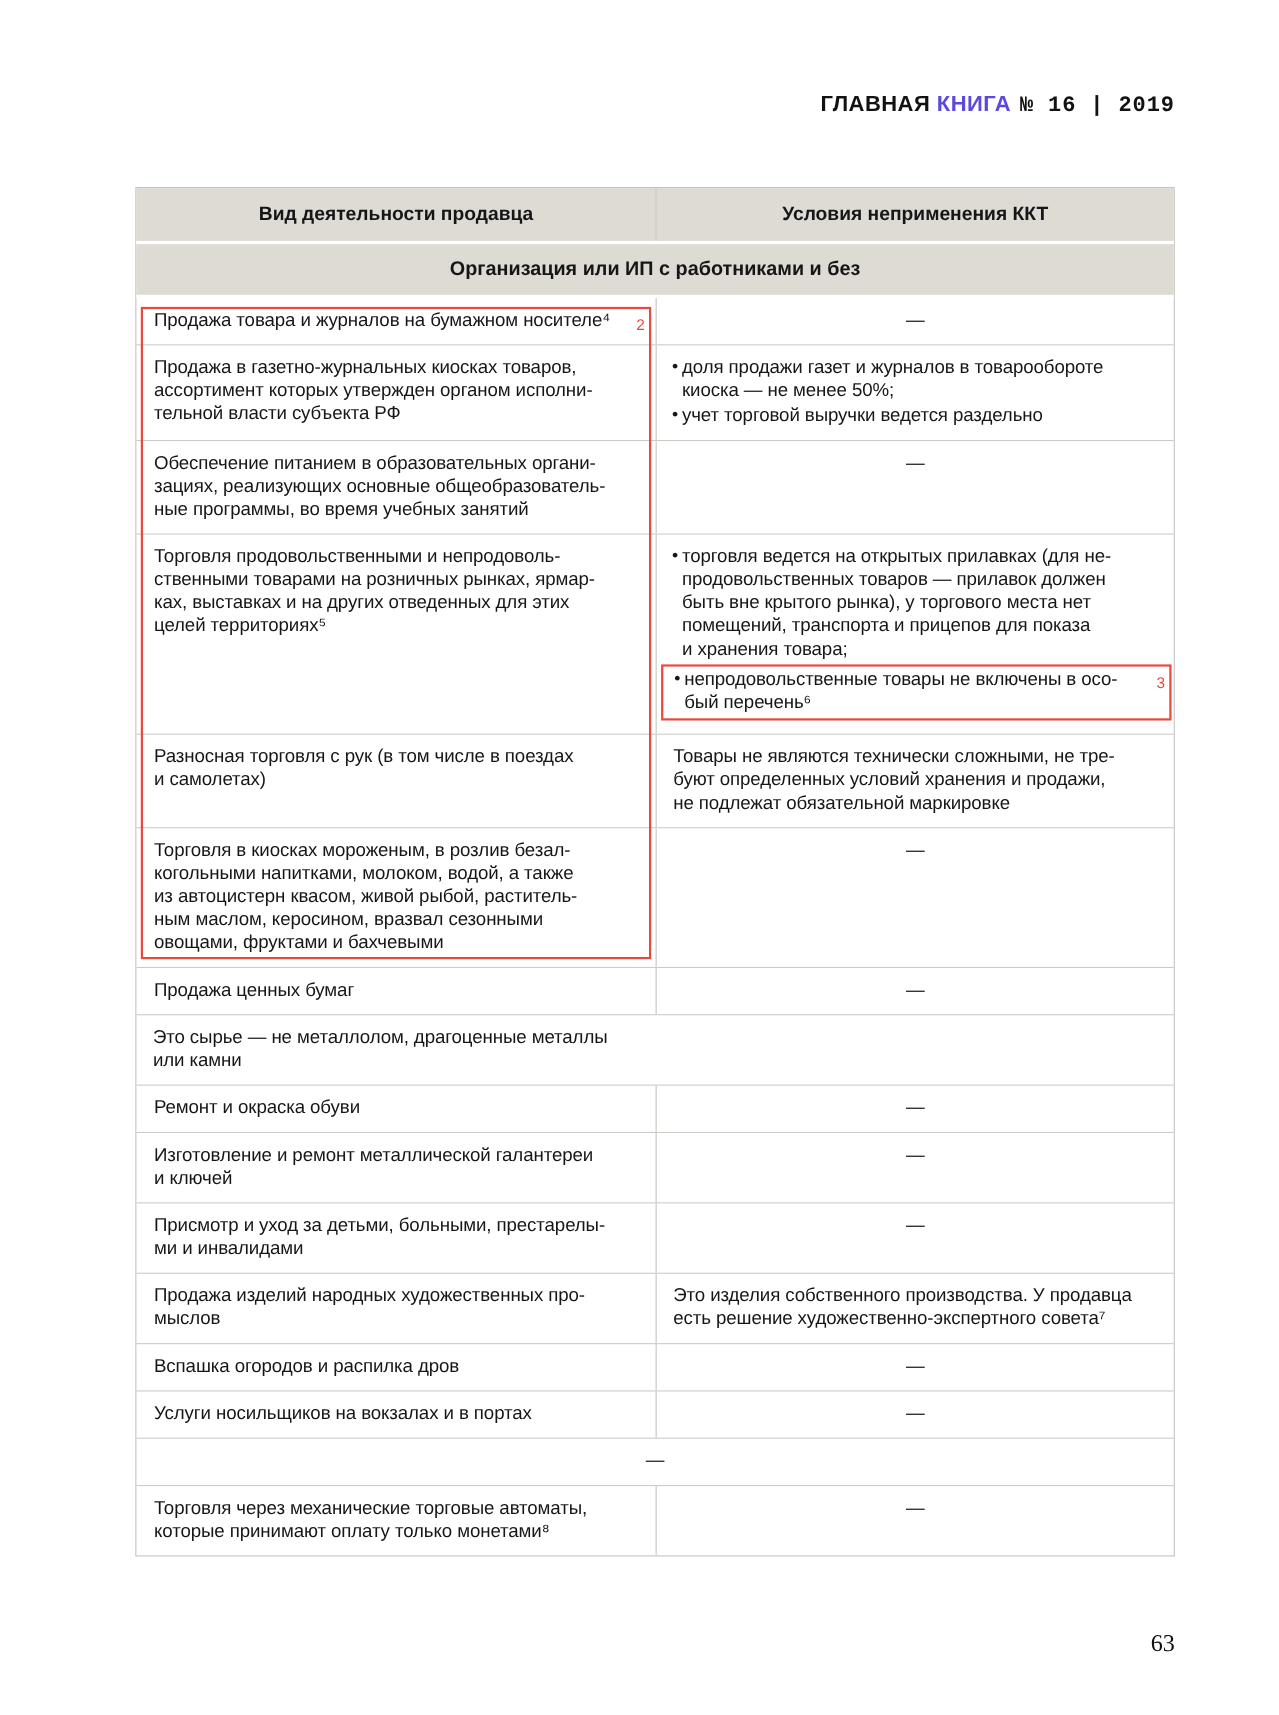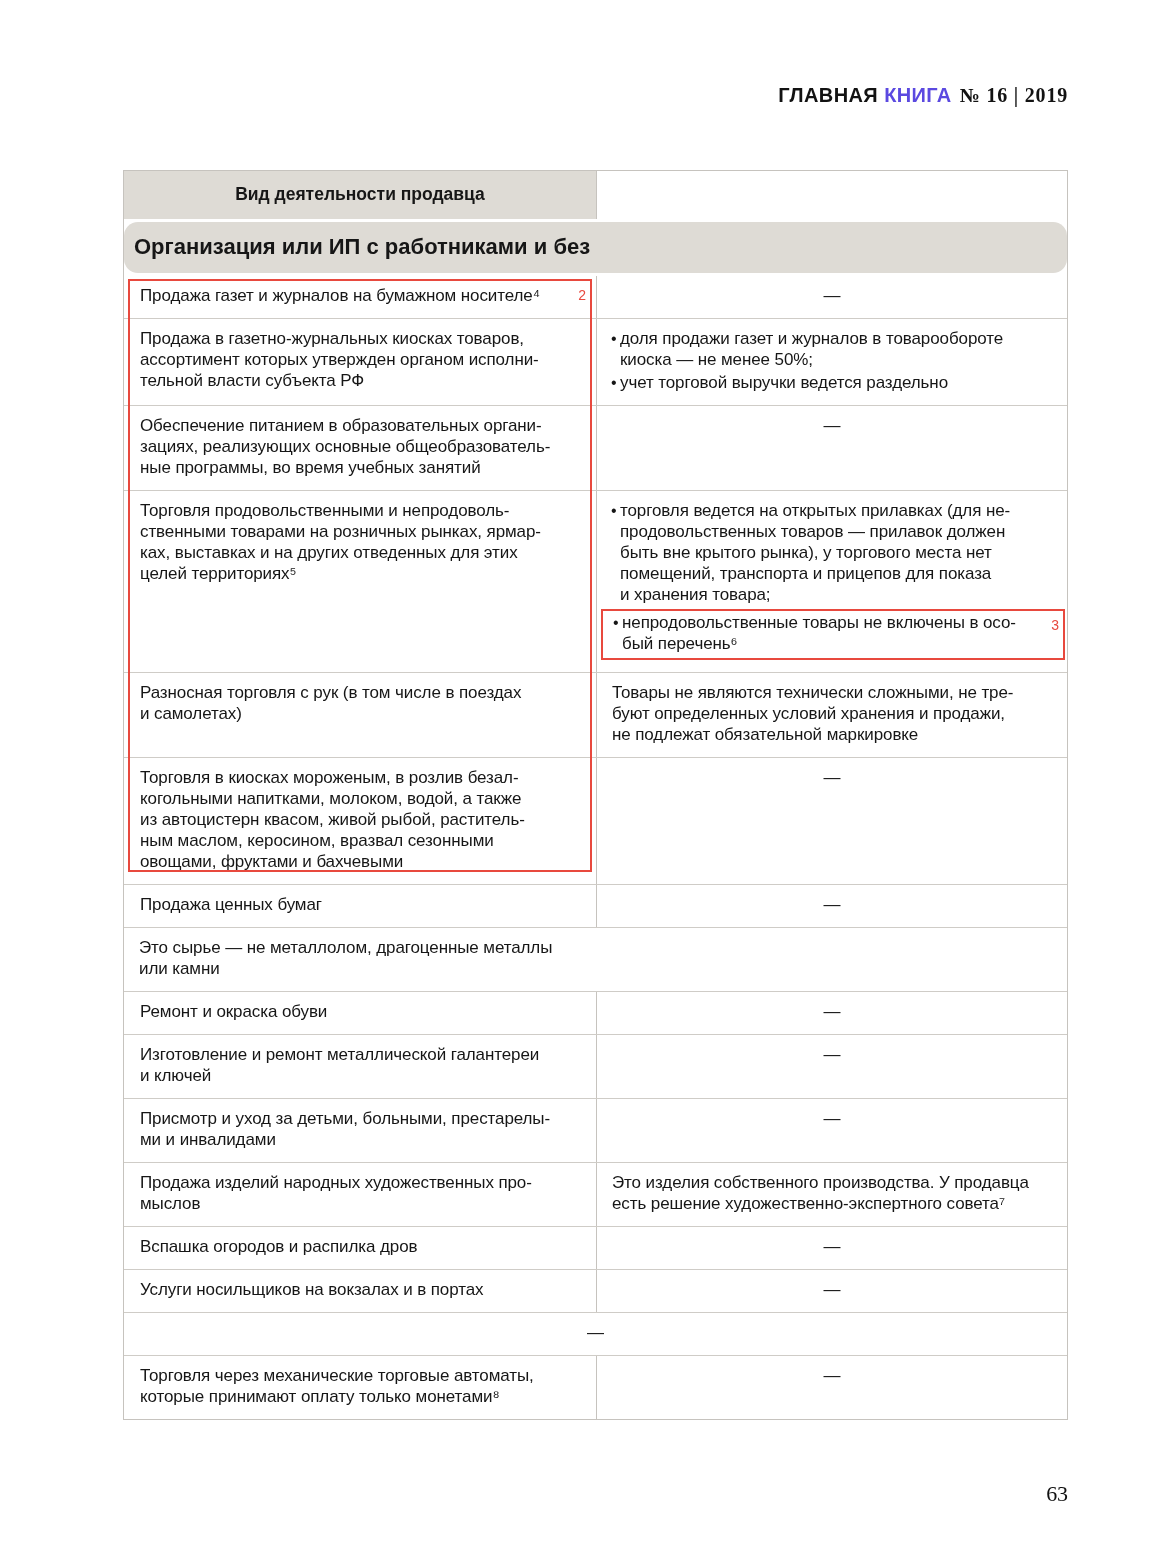--- a/index.html
+++ b/index.html
@@ -13,31 +13,31 @@
     font-family:"Liberation Sans","DejaVu Sans",sans-serif; color:var(--ink);
     overflow:hidden; letter-spacing:-0.1px;
   }
   .masthead {
     position:absolute; top:84px; right:95px; white-space:nowrap;
     font-size:20px; font-weight:bold; letter-spacing:0.4px;
   }
   .mh-main { color:#121212; }
   .mh-accent { color:var(--purple); margin-left:6px; }
   .mh-issue {
-    font-family:Liberation Serif, serif; color:#121212;
+    font-family:Liberation Mono, monospace; color:#121212;
     margin-left:8px; letter-spacing:0.8px;
   }
   .tbl { position:absolute; left:123px; top:170px; width:945px; border:1px solid var(--border); background:#fff; }
   .tr { display:flex; }
   .tc-left { width:473px; border-right:1px solid var(--border); }
   .tc-right { flex:1; min-width:0; }
   .thead { border-bottom:3px solid #fff; }
   .thead .tc { background:var(--hdr); padding:13px 10px 14px; text-align:center; font-weight:bold; font-size:17.5px; letter-spacing:0; }
   .tsection { border-bottom:3px solid #fff; }
-  .tsection .th { background:var(--hdr); flex:1; font-weight:bold; font-size:22px; letter-spacing:0; padding:12px 10px 13px;border-radius:14px; }
+  .tsection .th { background:var(--hdr); flex:1; text-align:center; font-weight:bold; font-size:18px; letter-spacing:0; padding:12px 10px 13px; }
   .body-row { border-top:1px solid var(--line); }
   #tbody .body-row:first-child { border-top:none; }
   .celltext { display:block; white-space:pre-line; font-size:17px; line-height:21px; }
   .tc-left .celltext { padding:9px 12px 12px 16px; }
   .tc-right > .celltext { padding:9px 12px 12px 15px; }
   .tc-right.dash { text-align:center; padding:9px 0 12px; font-size:17px; line-height:21px; }
   .bullets { padding:9px 8px 12px 6px; }
   .bullet { display:flex; position:relative; }
   .bullet + .bullet { margin-top:2px; }
   .bullet .dot { flex:none; width:17px; padding-left:8px; font-size:16px; line-height:21px; }
@@ -57,28 +57,29 @@
 
 <div class="page">
 
   <div class="masthead">
     <span class="mh-main">ГЛАВНАЯ</span><span class="mh-accent">КНИГА</span><span class="mh-issue">№ 16 | 2019</span>
   </div>
 
   <div class="tbl">
     <div class="tr thead">
       <div class="tc tc-left">Вид деятельности продавца</div>
+      <div class="tc tc-right">Условия неприменения ККТ</div>
     </div>
     <div class="tr tsection">
       <div class="th">Организация или ИП с работниками и без</div>
     </div>
     <div id="tbody">
         <div class="tr body-row">
           <div class="tc tc-left ann2">
-            <span class="celltext">Продажа газет и журналов на бумажном носителе⁴</span>
+            <span class="celltext">Продажа товара и журналов на бумажном носителе⁴</span>
           </div>
           <div class="tc tc-right dash"><span>—</span></div>
         </div>
         <div class="tr body-row">
           <div class="tc tc-left ann2">
             <span class="celltext">Продажа в газетно-журнальных киосках товаров,
 ассортимент которых утвержден органом исполни-
 тельной власти субъекта РФ</span>
           </div>
           <div class="tc tc-right bullets">

